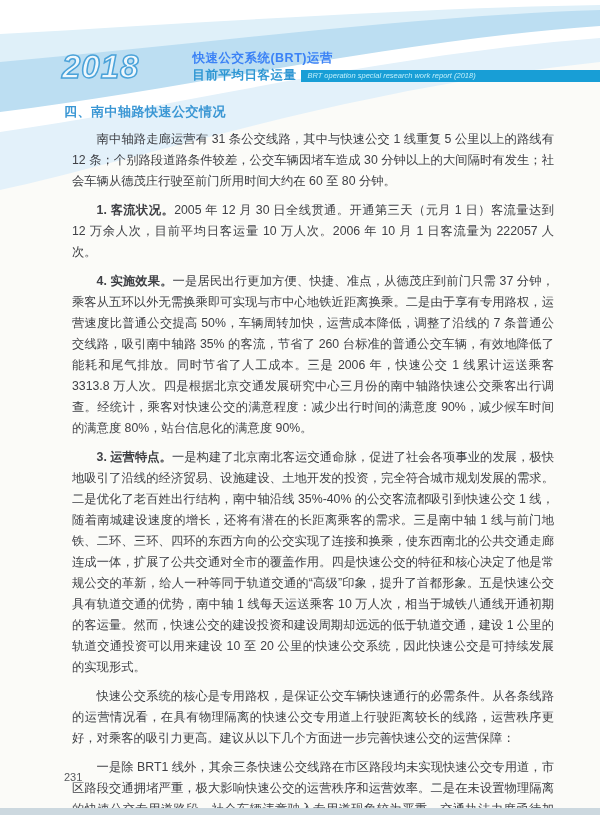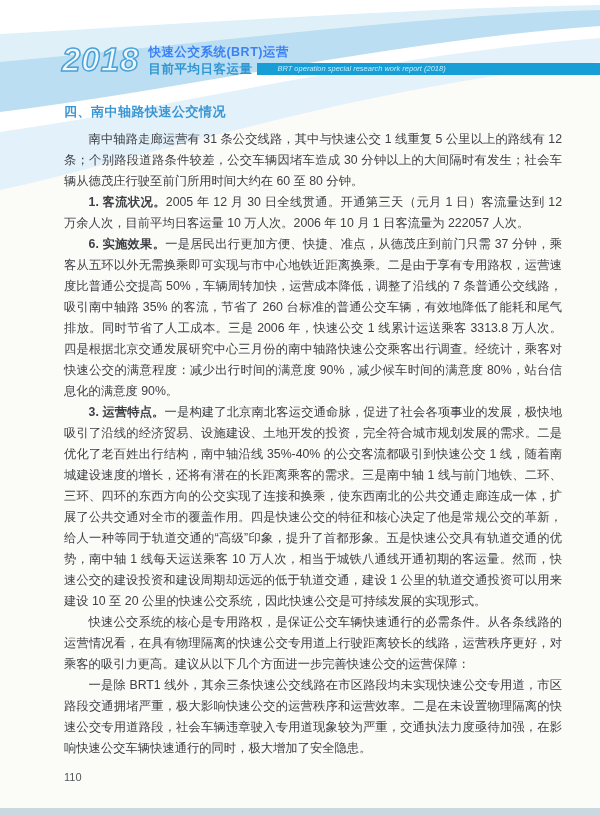--- a/index.html
+++ b/index.html
@@ -3,42 +3,42 @@
 <meta charset="utf-8">
 <style>
   html,body { margin:0; padding:0; background:#e9e9e9; }
   .page {
     position:relative; width:600px; height:815px; margin:0 auto;
     background:#fbfbf8; overflow:hidden;
     font-family:"Liberation Sans","DejaVu Sans",sans-serif;
   }
   .deco { position:absolute; top:0; left:0; width:600px; height:190px; pointer-events:none; }
 
-  .header { position:absolute; top:42px; left:62px; right:0; display:flex; align-items:center; }
+  .header { position:absolute; top:49px; left:62px; right:0; display:flex; align-items:flex-start;gap:44px; }
   .year {
     font-size:33px; font-weight:bold; font-style:italic; line-height:36px;
     color:#eef7fc; -webkit-text-stroke:1.5px #4aa2d9; letter-spacing:1px;
     text-shadow:0 0 1px #8cc6e8;
   }
   .titles { margin-left:9px; flex:1; padding-top:2px; }
   .title-cn1 { color:#3b82f6; font-weight:bold; font-size:12.5px; line-height:14px; letter-spacing:.5px; }
   .title-row2 { display:flex; align-items:center; margin-top:2px; }
   .title-cn2 { color:#2e96d3; font-weight:bold; font-size:12.5px; white-space:nowrap; letter-spacing:.5px; }
   .title-bar {
     background:#189ed6; color:#bfeffb; font-size:7.5px; font-style:italic;
-    height:12px; line-height:12px; padding:0 0 0 20px; flex:1; margin-left:5px;
+    height:12px; line-height:12px; padding:0 0 0 6px; flex:1; margin-left:5px;
     white-space:nowrap; overflow:hidden;
   }
 
   .content { position:absolute; left:64px; top:103px; width:498px; }
   .sec-head { color:#3b97d4; font-size:13px; font-weight:bold; margin:0 0 8px 0; letter-spacing:.5px; }
   .sec-head.second { margin-top:20px; }
   .content p {
     font-size:12.3px; line-height:21px; color:#3f4045;
-    text-align:justify; text-indent:2em; margin:0;
+    text-align:justify; text-indent:2em; margin:8px;
   }
   .content p b { font-weight:bold; }
   .content p.subhead { font-weight:bold; }
 
   .page-number { position:absolute; left:64px; bottom:32px; font-size:11px; color:#55585c; }
   .bottom-strip { position:absolute; left:0; bottom:0; width:600px; height:7px; background:#ccd8df; }
 </style>
 </head>
 <body>
 
@@ -64,25 +64,25 @@
       </div>
     </div>
   </div>
 
   <div class="content">
 
     <div class="sec-head">四、南中轴路快速公交情况</div>
 
     <p><span>南中轴路走廊运营有 31 条公交线路，其中与快速公交 1 线重复 5 公里以上的路线有 12 条；个别路段道路条件较差，公交车辆因堵车造成 30 分钟以上的大间隔时有发生；社会车辆从德茂庄行驶至前门所用时间大约在 60 至 80 分钟。</span></p>
     <p><b>1. 客流状况。</b><span>2005 年 12 月 30 日全线贯通。开通第三天（元月 1 日）客流量达到 12 万余人次，目前平均日客运量 10 万人次。2006 年 10 月 1 日客流量为 222057 人次。</span></p>
-    <p><b>6. 实施效果。</b><span>一是居民出行更加方便、快捷、准点，从德茂庄到前门只需 37 分钟，乘客从五环以外无需换乘即可实现与市中心地铁近距离换乘。二是由于享有专用路权，运营速度比普通公交提高 50%，车辆周转加快，运营成本降低，调整了沿线的 7 条普通公交线路，吸引南中轴路 35% 的客流，节省了 260 台标准的普通公交车辆，有效地降低了能耗和尾气排放。同时节省了人工成本。三是 2006 年，快速公交 1 线累计运送乘客 3313.8 万人次。四是根据北京交通发展研究中心三月份的南中轴路快速公交乘客出行调查。经统计，乘客对快速公交的满意程度：减少出行时间的满意度 90%，减少候车时间的满意度 80%，站台信息化的满意度 90%。</span></p>
+    <p><b>4. 实施效果。</b><span>一是居民出行更加方便、快捷、准点，从德茂庄到前门只需 37 分钟，乘客从五环以外无需换乘即可实现与市中心地铁近距离换乘。二是由于享有专用路权，运营速度比普通公交提高 50%，车辆周转加快，运营成本降低，调整了沿线的 7 条普通公交线路，吸引南中轴路 35% 的客流，节省了 260 台标准的普通公交车辆，有效地降低了能耗和尾气排放。同时节省了人工成本。三是 2006 年，快速公交 1 线累计运送乘客 3313.8 万人次。四是根据北京交通发展研究中心三月份的南中轴路快速公交乘客出行调查。经统计，乘客对快速公交的满意程度：减少出行时间的满意度 90%，减少候车时间的满意度 80%，站台信息化的满意度 90%。</span></p>
     <p><b>3. 运营特点。</b><span>一是构建了北京南北客运交通命脉，促进了社会各项事业的发展，极快地吸引了沿线的经济贸易、设施建设、土地开发的投资，完全符合城市规划发展的需求。二是优化了老百姓出行结构，南中轴沿线 35%-40% 的公交客流都吸引到快速公交 1 线，随着南城建设速度的增长，还将有潜在的长距离乘客的需求。三是南中轴 1 线与前门地铁、二环、三环、四环的东西方向的公交实现了连接和换乘，使东西南北的公共交通走廊连成一体，扩展了公共交通对全市的覆盖作用。四是快速公交的特征和核心决定了他是常规公交的革新，给人一种等同于轨道交通的“高级”印象，提升了首都形象。五是快速公交具有轨道交通的优势，南中轴 1 线每天运送乘客 10 万人次，相当于城铁八通线开通初期的客运量。然而，快速公交的建设投资和建设周期却远远的低于轨道交通，建设 1 公里的轨道交通投资可以用来建设 10 至 20 公里的快速公交系统，因此快速公交是可持续发展的实现形式。</span></p>
 
 
     <p><span>快速公交系统的核心是专用路权，是保证公交车辆快速通行的必需条件。从各条线路的运营情况看，在具有物理隔离的快速公交专用道上行驶距离较长的线路，运营秩序更好，对乘客的吸引力更高。建议从以下几个方面进一步完善快速公交的运营保障：</span></p>
     <p><span>一是除 BRT1 线外，其余三条快速公交线路在市区路段均未实现快速公交专用道，市区路段交通拥堵严重，极大影响快速公交的运营秩序和运营效率。二是在未设置物理隔离的快速公交专用道路段，社会车辆违章驶入专用道现象较为严重，交通执法力度亟待加强，在影响快速公交车辆快速通行的同时，极大增加了安全隐患。</span></p>
 
   </div>
 
-  <div class="page-number">110</div>
+  <div class="page-number">231</div>
   <div class="bottom-strip"></div>
 
 </div>
 
 </body></html>

